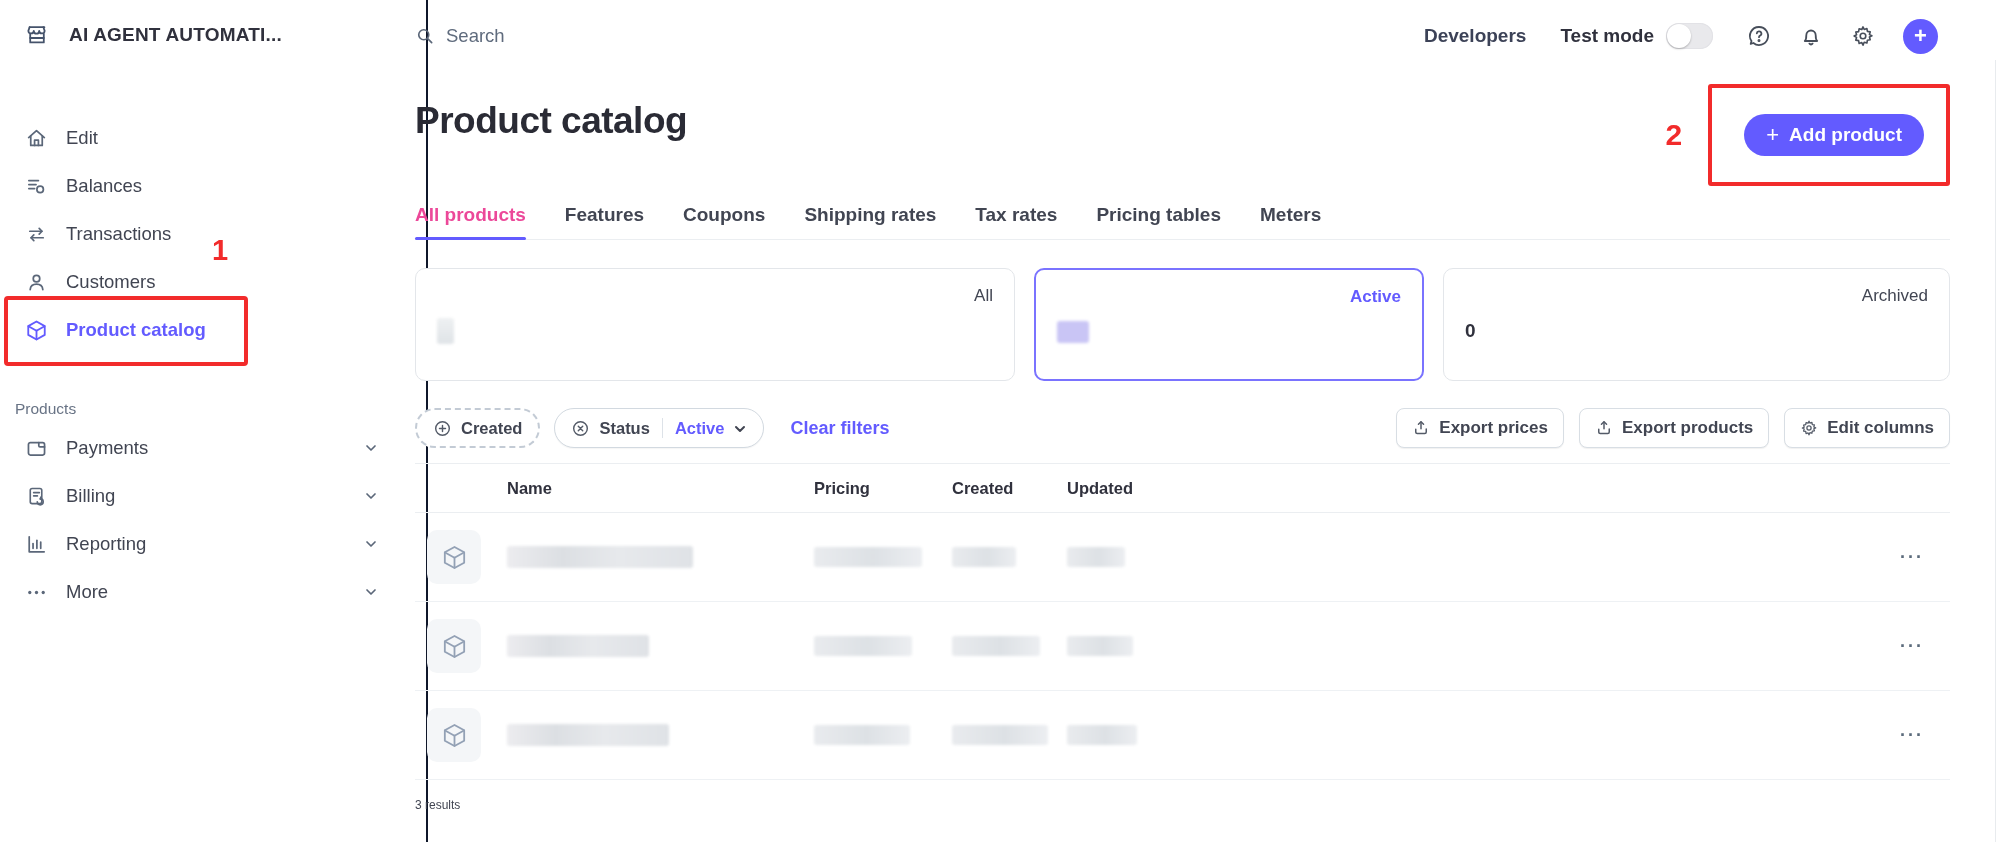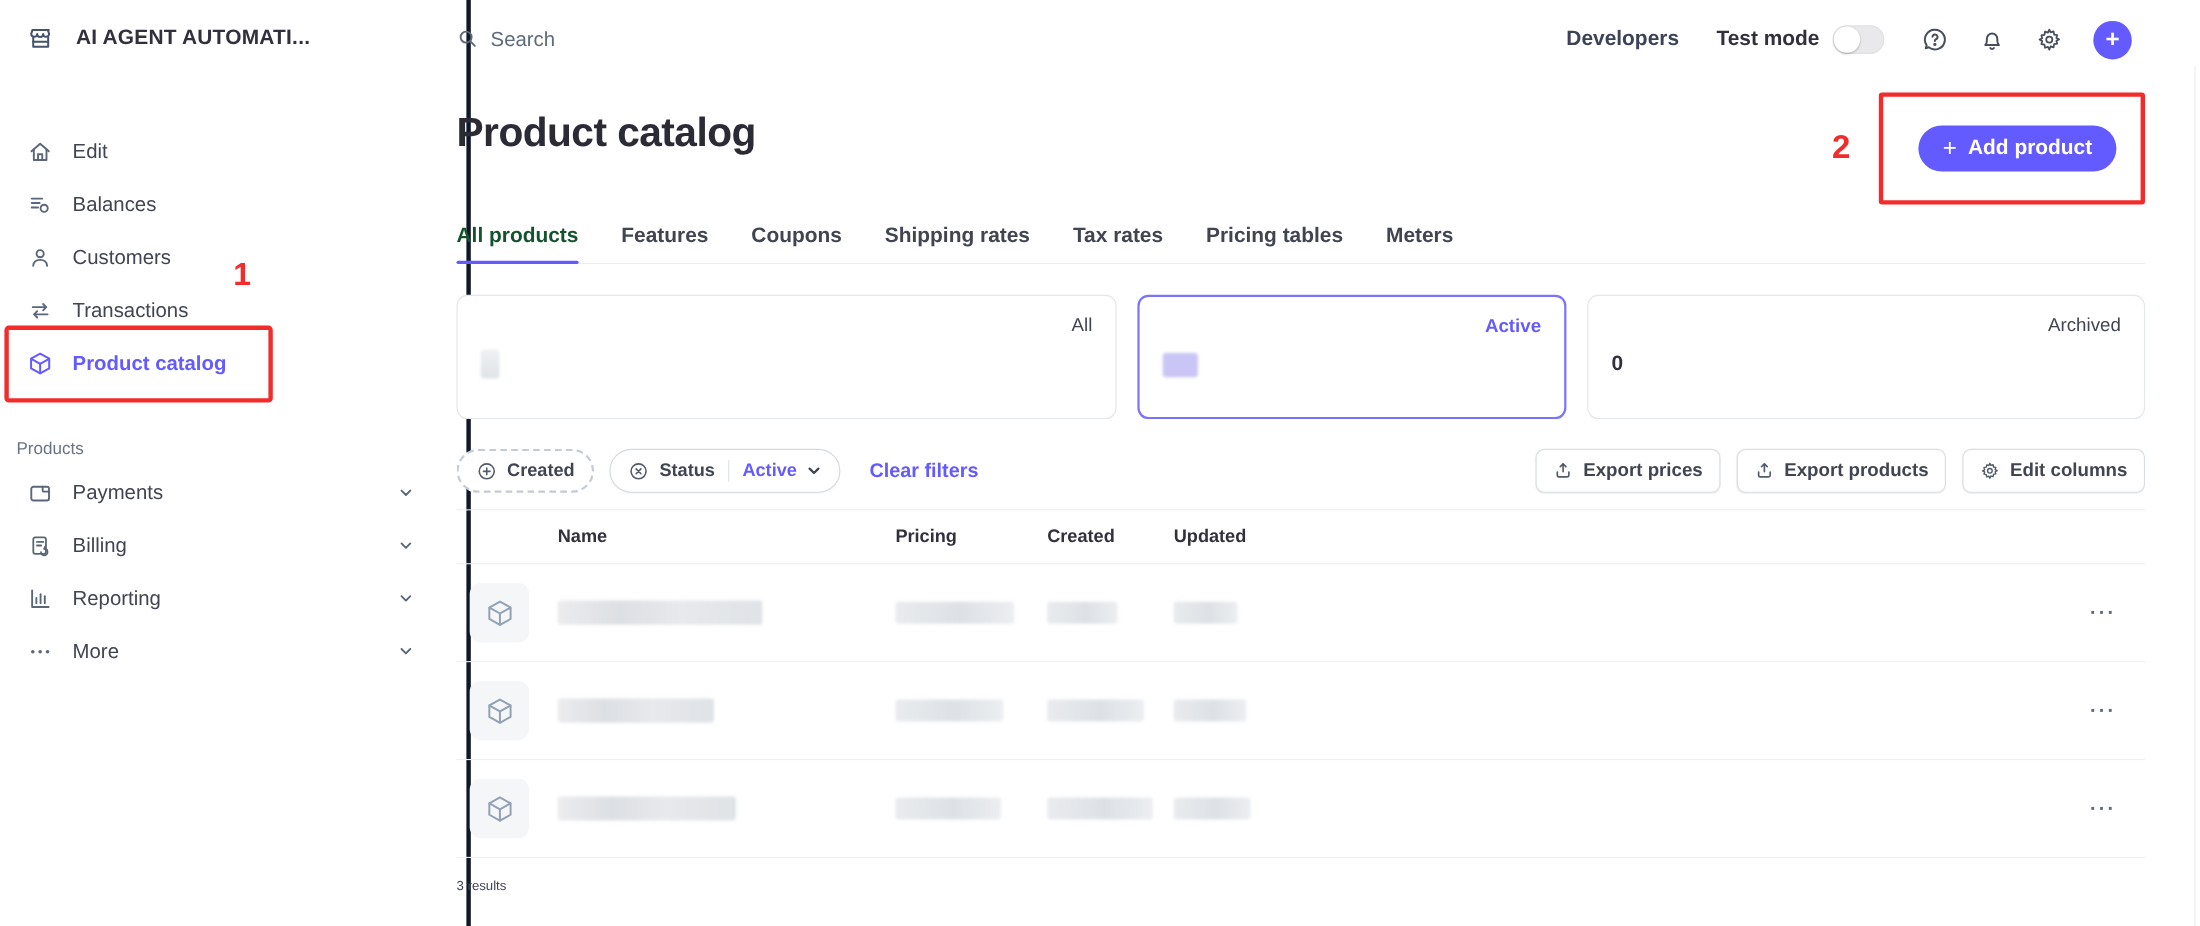--- a/index.html
+++ b/index.html
@@ -2,40 +2,40 @@
 <html><head>
 <meta charset="utf-8">
 <style>
   * { box-sizing: border-box; margin: 0; padding: 0; }
   html,body { background:#fff; }
   body { font-family: "Liberation Sans", "DejaVu Sans", sans-serif; color:#414552; }
   .app { position:relative; width:2000px; height:842px; background:#fff; overflow:hidden; }
   .app::after { content:""; position:absolute; right:4px; top:60px; bottom:0; width:1px; background:#e8ebee; }
 
   
-  .sidebar { position:absolute; left:0; top:0; width:428px; height:100%; border-right:4px solid #0f172a; padding-top:16px; }
+  .sidebar { position:absolute; left:0; top:0; width:428px; height:100%; border-right:2px solid #0f172a; padding-top:16px; }
   .brand { display:flex; align-items:center; gap:20px; padding-left:25px; height:38px; }
   .brand .ic { width:24px; height:24px; color:#45536b; flex:0 0 auto; }
   .brand-name { font-size:19px; font-weight:700; color:#30313d; letter-spacing:.2px; white-space:nowrap; }
   .nav { margin-top:60px; }
   .nav-item { display:flex; align-items:center; gap:18px; height:48px; padding-left:25px; cursor:pointer; }
   .nav-item .ic { width:23px; height:23px; color:#5b6779; flex:0 0 auto; }
   .nav-label { font-size:18.5px; color:#414552; font-weight:400; }
   .nav-item.active .ic { color:#635bff; }
   .nav-item.active .nav-label { color:#635bff; font-weight:700; }
   .section-label { margin:46px 0 6px 15px; font-size:15.5px; color:#687385; }
   .nav2 .nav-item { justify-content:flex-start; position:relative; }
   .chev { position:absolute; right:48px; width:14px; height:14px; color:#5b6779; }
   .ann-box-1 { position:absolute; left:4px; top:296px; width:244px; height:70px; border:4px solid #f22b2b; border-radius:4px; pointer-events:none; }
   .ann-num-1 { position:absolute; left:212px; top:234px; color:#f22b2b; font-size:29px; font-weight:700; }
 
   
   .main { position:absolute; left:357px; top:0; right:0; height:100%; }
   .topbar { display:flex; align-items:center; height:72px; padding:0 62px 0 58px; }
-  .search { display:flex; align-items:flex-start; gap:11px; color:#5b6779; cursor:text; }
+  .search { display:flex; align-items:center; gap:11px; color:#5b6779; cursor:text; }
   .search .ic { width:20px; height:20px; }
   .search-text { font-size:18.5px; color:#5f6b7d; }
   .top-right { margin-left:auto; display:flex; align-items:center; gap:34px; }
   .dev-link { font-size:19px; font-weight:600; color:#3c4257; cursor:pointer; }
   .testmode { display:flex; align-items:center; gap:12px; }
   .testmode-label { font-size:19px; font-weight:700; color:#30313d; }
   .toggle { width:47px; height:26px; border-radius:13px; background:#e9e9ec; position:relative; cursor:pointer; box-shadow:inset 0 0 0 1px #e2e2e6; }
   .toggle .knob { position:absolute; left:1px; top:1px; width:24px; height:24px; border-radius:50%; background:#fff; box-shadow:0 1px 2px rgba(0,0,0,.25); }
   .top-ic { width:24px; height:24px; color:#474e5a; cursor:pointer; }
   .icon-row { display:flex; align-items:center; gap:28px; }
@@ -48,21 +48,21 @@
   .page-title { font-size:37px; font-weight:800; color:#2a2b35; letter-spacing:-.5px; padding-top:16px; }
   .header-right { margin-left:auto; display:flex; align-items:center; }
   .ann-num-2 { color:#f22b2b; font-size:30px; font-weight:700; margin-right:26px; }
   .ann-box-2 { border:4px solid #f22b2b; border-radius:3px; padding:26px 22px 26px 32px; }
   .add-product-btn { display:flex; align-items:center; gap:10px; background:#635bff; color:#fff; border:none; border-radius:21px; height:42px; padding:0 22px; font-size:19px; font-weight:700; font-family:inherit; cursor:pointer; }
   .add-plus { font-size:22px; font-weight:400; line-height:1; }
 
   
   .tabs { display:flex; gap:39px; margin-top:8px; border-bottom:1px solid #ebeef1; }
   .tab { font-size:19px; font-weight:600; color:#414552; padding:10px 0 13px; cursor:pointer; position:relative; white-space:nowrap; }
-  .tab.active { color:#14532d; }
+  .tab.active { color:#ec4899; }
   .tab.active::after { content:""; position:absolute; left:0; right:0; bottom:-1px; height:3px; background:#635bff; border-radius:2px; }
 
   
   .cards { display:flex; gap:19px; margin-top:28px; }
   .card { height:113px; border:1px solid #e3e6ea; border-radius:10px; padding:17px 21px; cursor:pointer; background:#fff; }
   .card.c-all { width:600px; }
   .card.c-active { width:390px; border:2px solid #7a73ff; }
   .card.c-archived { flex:1; }
   .card-label { font-size:17px; color:#414552;text-align:right; }
   .card.c-active .card-label { color:#635bff; font-weight:600; }
@@ -137,36 +137,36 @@
               <path d="M4 10h7.5"></path>
               <path d="M4 14.2h6"></path>
               <circle cx="15.8" cy="15" r="3.4"></circle>
           </svg>
         </span>
         <span class="nav-label">Balances</span>
       </div>
       <div class="nav-item">
         <span class="ic">
           <svg viewBox="0 0 24 24" fill="none" stroke="currentColor" stroke-width="1.8" stroke-linecap="round" stroke-linejoin="round">
-            <circle cx="12" cy="8" r="3.4"></circle>
-              <path d="M5.4 19.4c.3-3.6 3.1-5.6 6.6-5.6s6.3 2 6.6 5.6"></path>
-          </svg>
-        </span>
-        <span class="nav-label">Customers</span>
-      </div>
-      <div class="nav-item">
-        <span class="ic">
-          <svg viewBox="0 0 24 24" fill="none" stroke="currentColor" stroke-width="1.8" stroke-linecap="round" stroke-linejoin="round">
             <path d="M5 8.6h12.6"></path>
               <path d="M14.8 5.6l2.9 3-2.9 3"></path>
               <path d="M19 15.4H6.4"></path>
               <path d="M9.2 12.4l-2.9 3 2.9 3"></path>
           </svg>
         </span>
         <span class="nav-label">Transactions</span>
+      </div>
+      <div class="nav-item">
+        <span class="ic">
+          <svg viewBox="0 0 24 24" fill="none" stroke="currentColor" stroke-width="1.8" stroke-linecap="round" stroke-linejoin="round">
+            <circle cx="12" cy="8" r="3.4"></circle>
+              <path d="M5.4 19.4c.3-3.6 3.1-5.6 6.6-5.6s6.3 2 6.6 5.6"></path>
+          </svg>
+        </span>
+        <span class="nav-label">Customers</span>
       </div>
       <div class="nav-item active">
         <span class="ic">
           <svg viewBox="0 0 24 24" fill="none" stroke="currentColor" stroke-width="1.9" stroke-linecap="round" stroke-linejoin="round">
             <path d="M12 2.6 20.6 7.4v9.2L12 21.4 3.4 16.6V7.4Z"></path>
               <path d="M3.6 7.5 12 12.2l8.4-4.7"></path>
               <path d="M12 12.2v9"></path>
           </svg>
         </span>
         <span class="nav-label">Product catalog</span>

